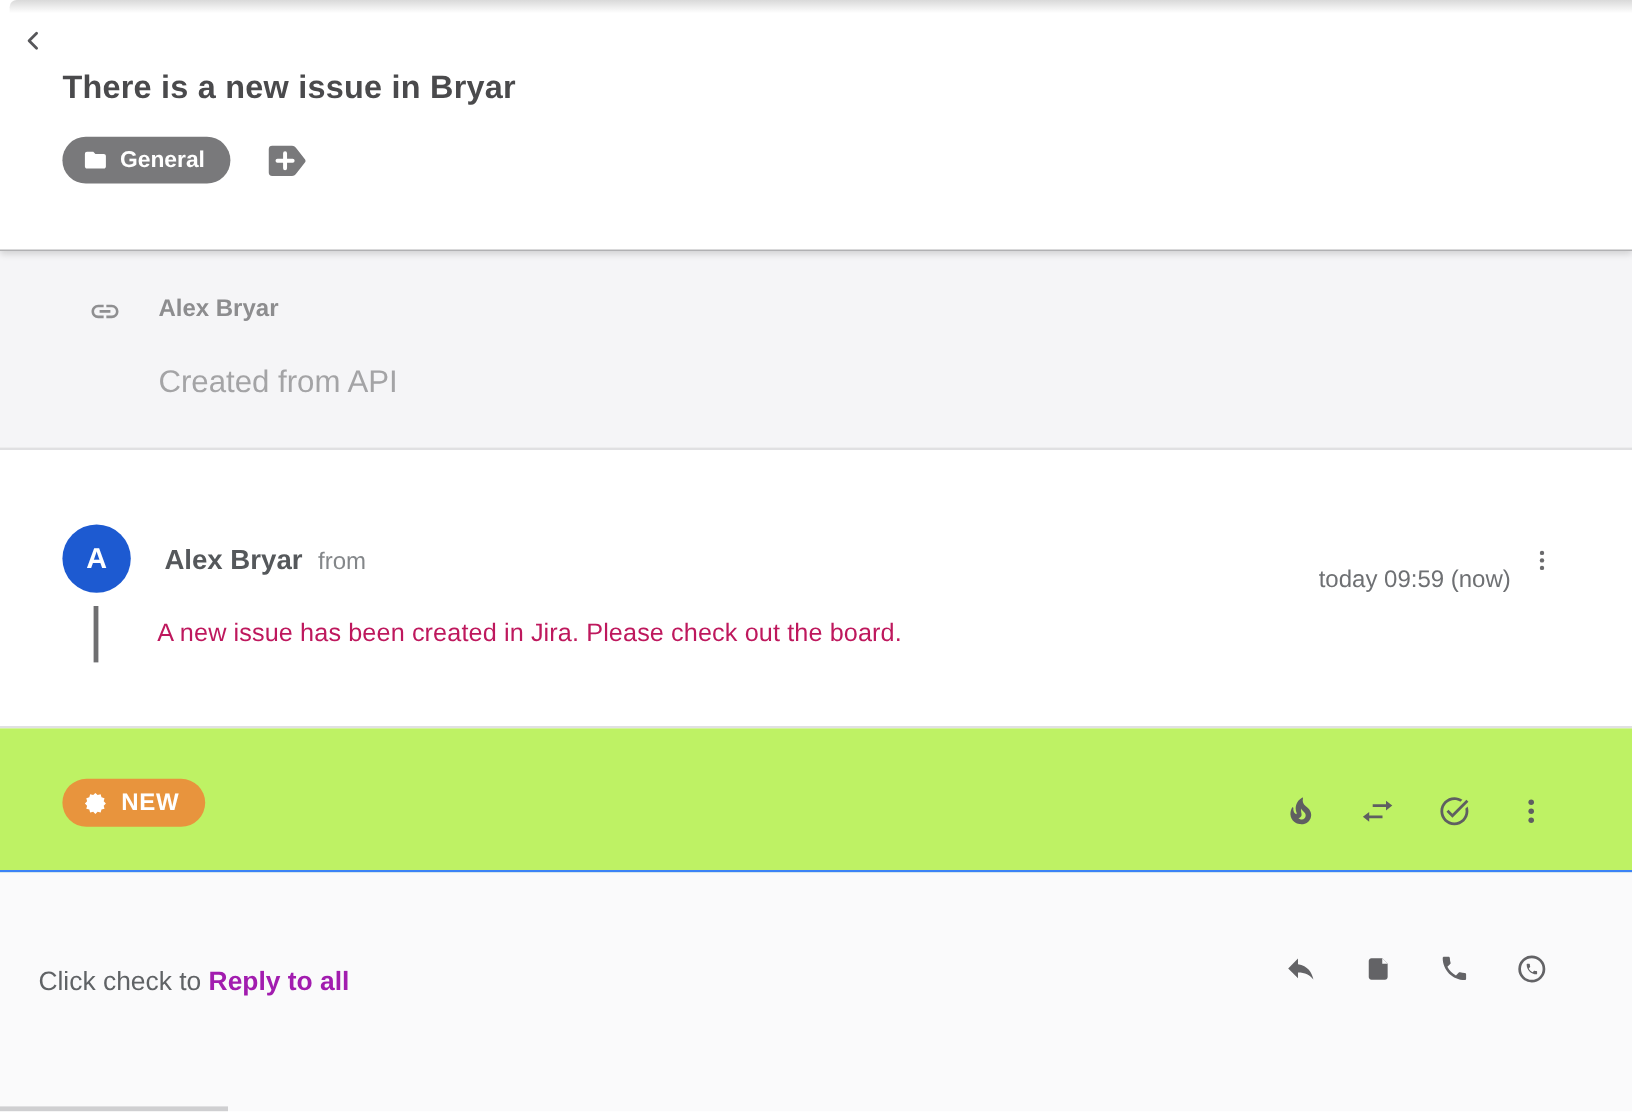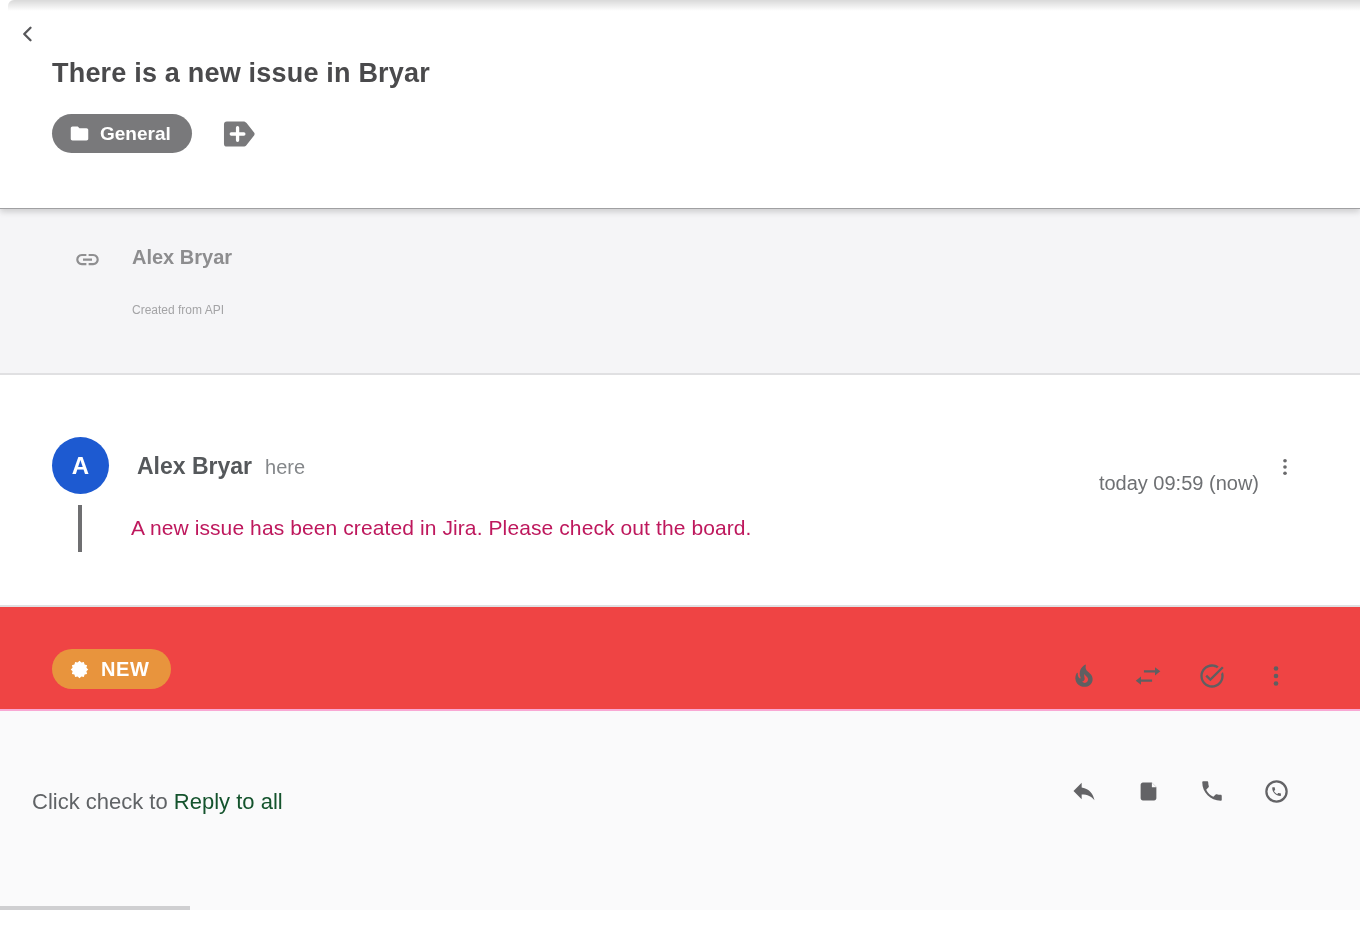--- a/index.html
+++ b/index.html
@@ -57,21 +57,21 @@
     background:#f5f5f7;
     border-bottom:2px solid #e0e0e2;
   }
   .info .link-icon { position:absolute; left:74px; top:37px; }
   .info .contact-name {
     position:absolute; left:132px; top:37px;
     font-size:20px; font-weight:700; color:#8d8d8f;
   }
   .info .contact-desc {
     position:absolute; left:132px; top:94px;
-    font-size:12px; font-weight:400; color:#a4a4a6;
+    font-size:26px; font-weight:400; color:#a4a4a6;
   }
 
   
   .message {
     position:relative;
     height:232px;
     background:#ffffff;
     border-bottom:2px solid #e0e0e2;
   }
   .avatar {
@@ -96,23 +96,23 @@
   }
   .quote-bar { position:absolute; left:78px; top:130px; width:4px; height:47px; background:#6f6f71; }
   .msg-body {
     position:absolute; left:131px; top:141px;
     font-size:21px; color:#be185d; letter-spacing:0.1px;
   }
 
   
   .status-row {
     position:relative;
-    height:104px;
-    background:#ef4444;
-    border-bottom:2px solid #f9a8d4;
+    height:120px;
+    background:#bef264;
+    border-bottom:2px solid #3b82f6;
   }
   .badge {
     position:absolute; left:52px; top:42px;
     height:40px; border-radius:20px;
     background:#e8943d; color:#ffffff;
     display:inline-flex; align-items:center; gap:11px;
     padding:0 22px 0 17px;
     font-size:20px; font-weight:700; letter-spacing:0.6px;
   }
   .icon-row {
@@ -128,21 +128,21 @@
   
   .reply-bar {
     position:relative;
     height:199px;
     background:#fafafb;
   }
   .reply-text {
     position:absolute; left:32px; top:78px;
     font-size:22px; color:#606366; cursor:pointer;
   }
-  .reply-text b { font-weight:400; color:#14532d; }
+  .reply-text b { font-weight:700; color:#a21caf; }
   .reply-bar .icon-row { top:66px; }
   .bottom-scrollbar {
     position:absolute; left:0; bottom:0;
     width:190px; height:4px; background:#cfcfd1;
   }
 
   svg { display:block; }
 </style>
 </head>
 <body>
@@ -191,21 +191,21 @@
     </span>
     <div class="contact-name">Alex Bryar</div>
     <div class="contact-desc">Created from API</div>
   </section>
 
   <section class="message">
     <div class="avatar">A</div>
 
     <div class="msg-head">
       <span class="msg-author">Alex Bryar</span>
-      <span class="msg-action">here</span>
+      <span class="msg-action">from</span>
     </div>
 
     <span class="msg-time">today 09:59 (now)</span>
 
     <button class="msg-kebab">
       <span>
         <svg width="20" height="22" viewBox="0 0 24 24" fill="#6a6a6c">
           <circle cx="12" cy="4.5" r="2.2"></circle>
             <circle cx="12" cy="12" r="2.2"></circle>
             <circle cx="12" cy="19.5" r="2.2"></circle>

